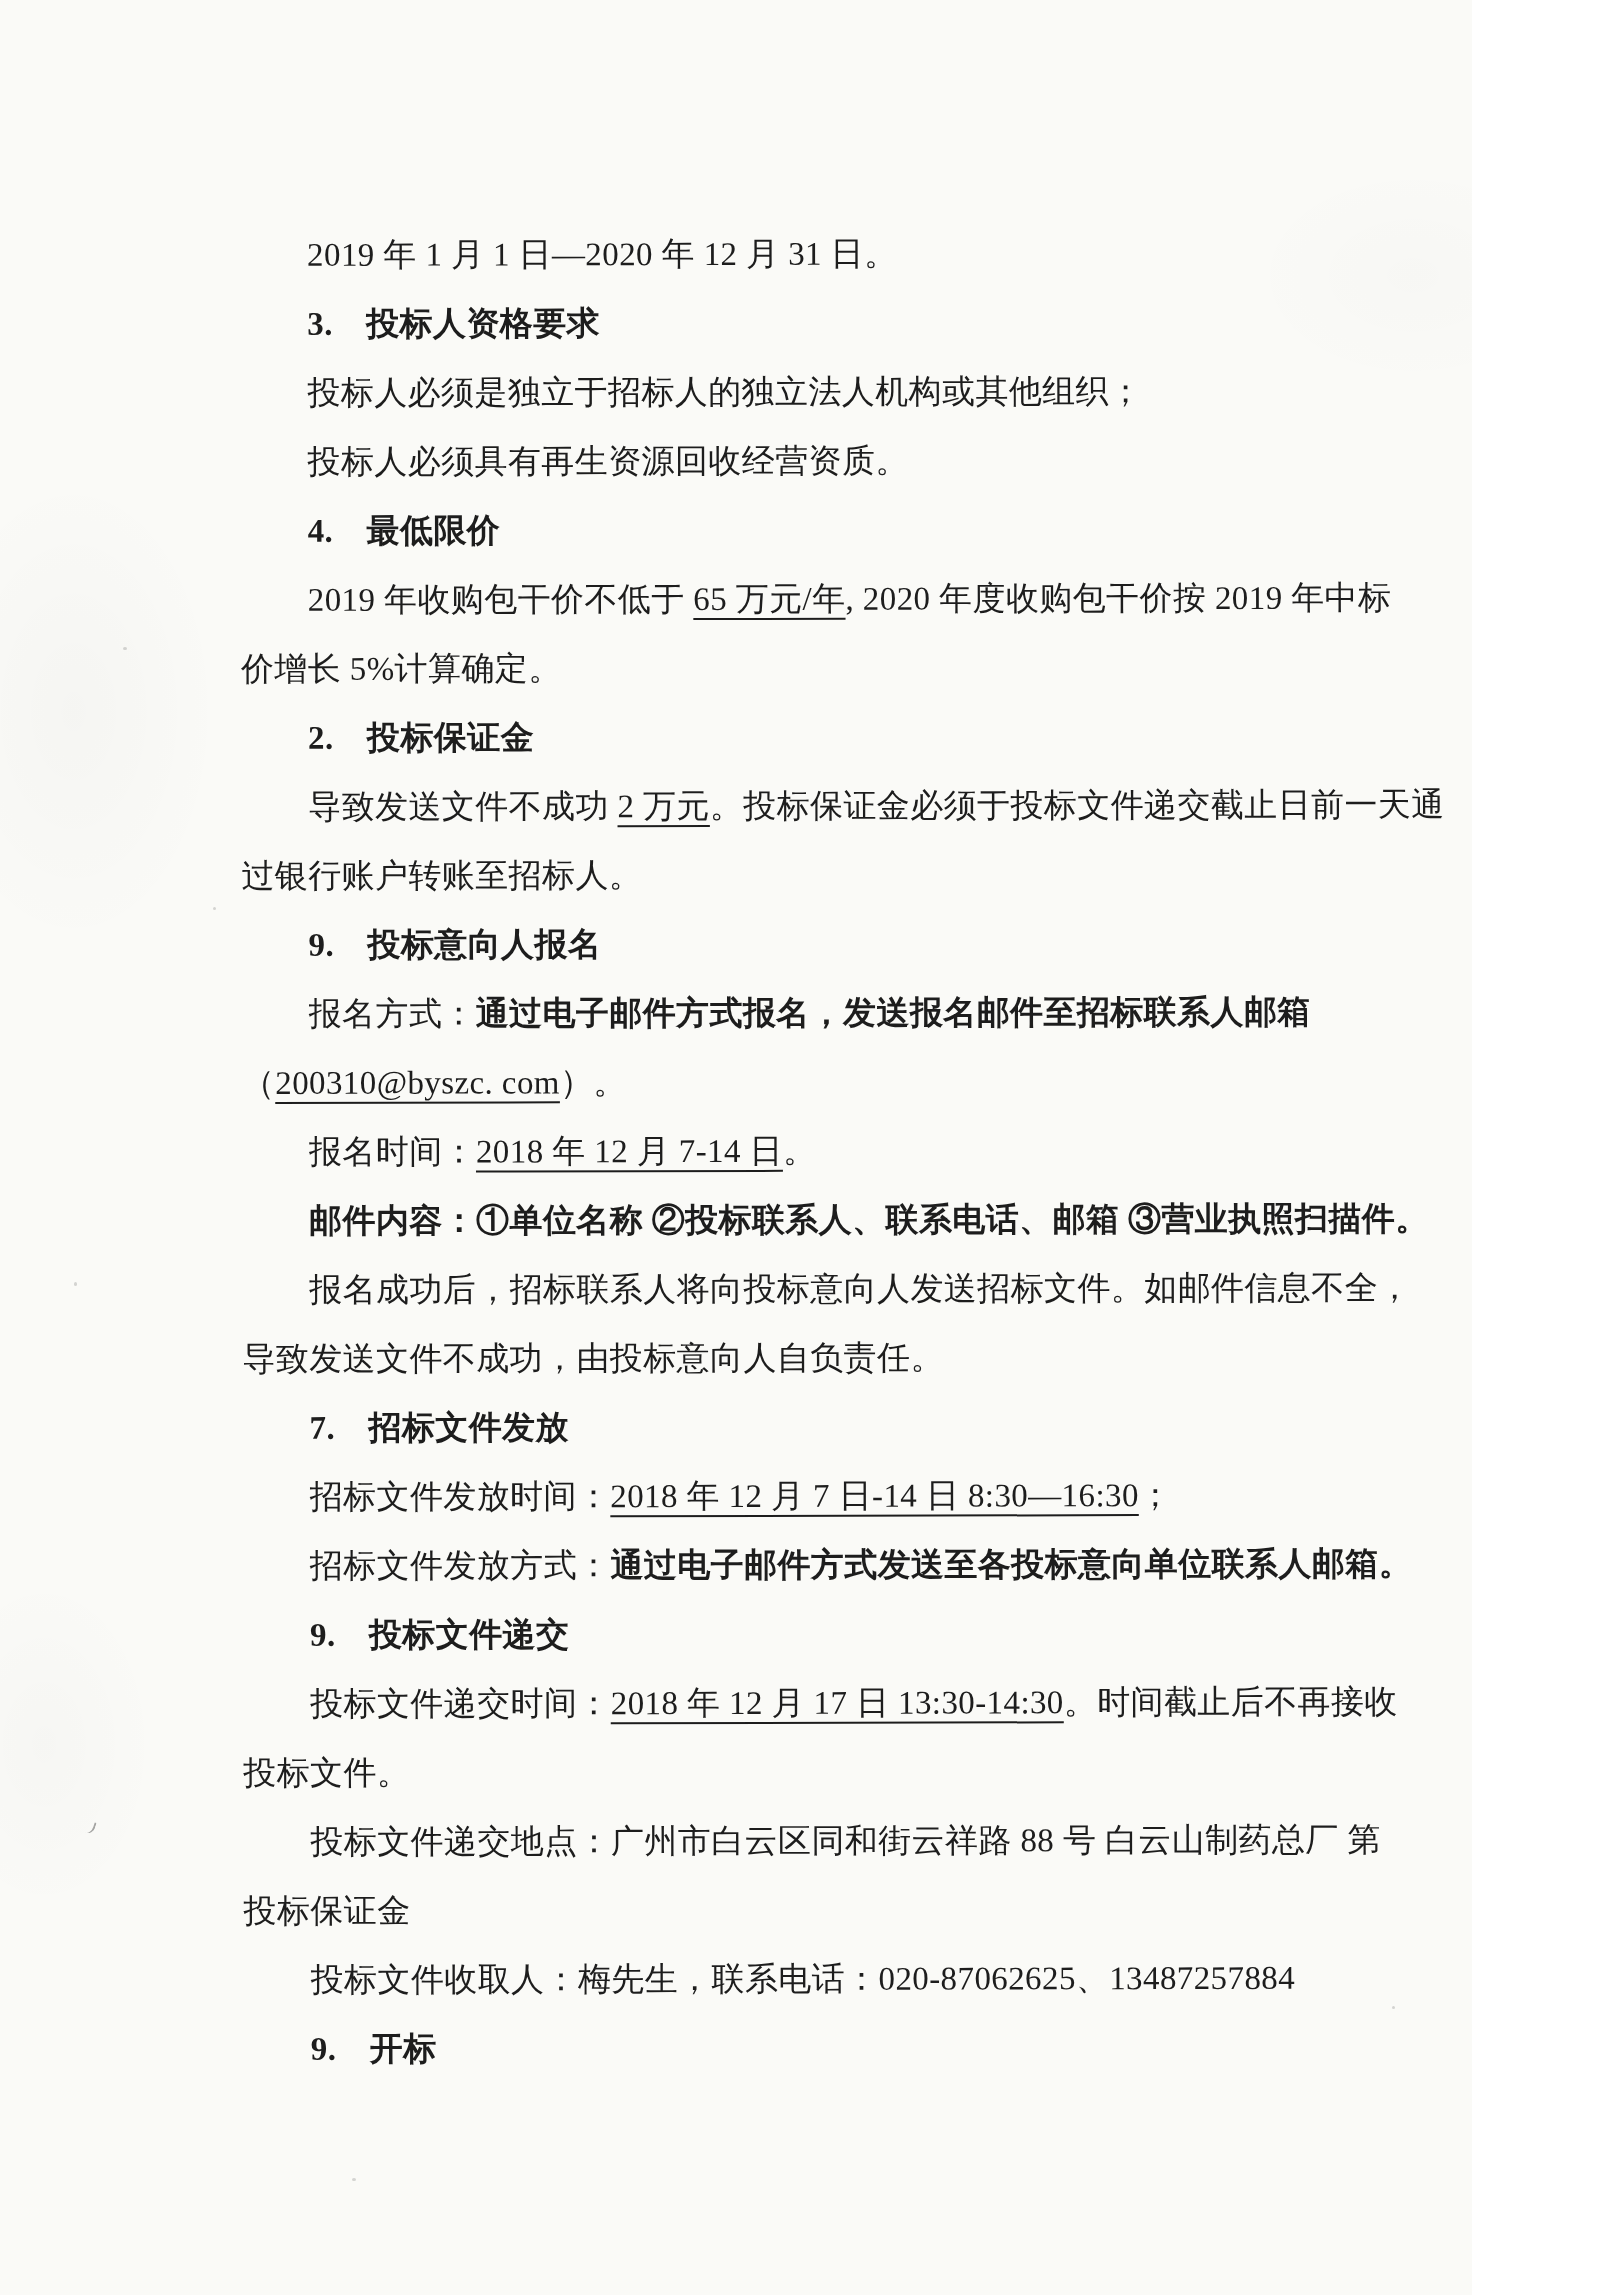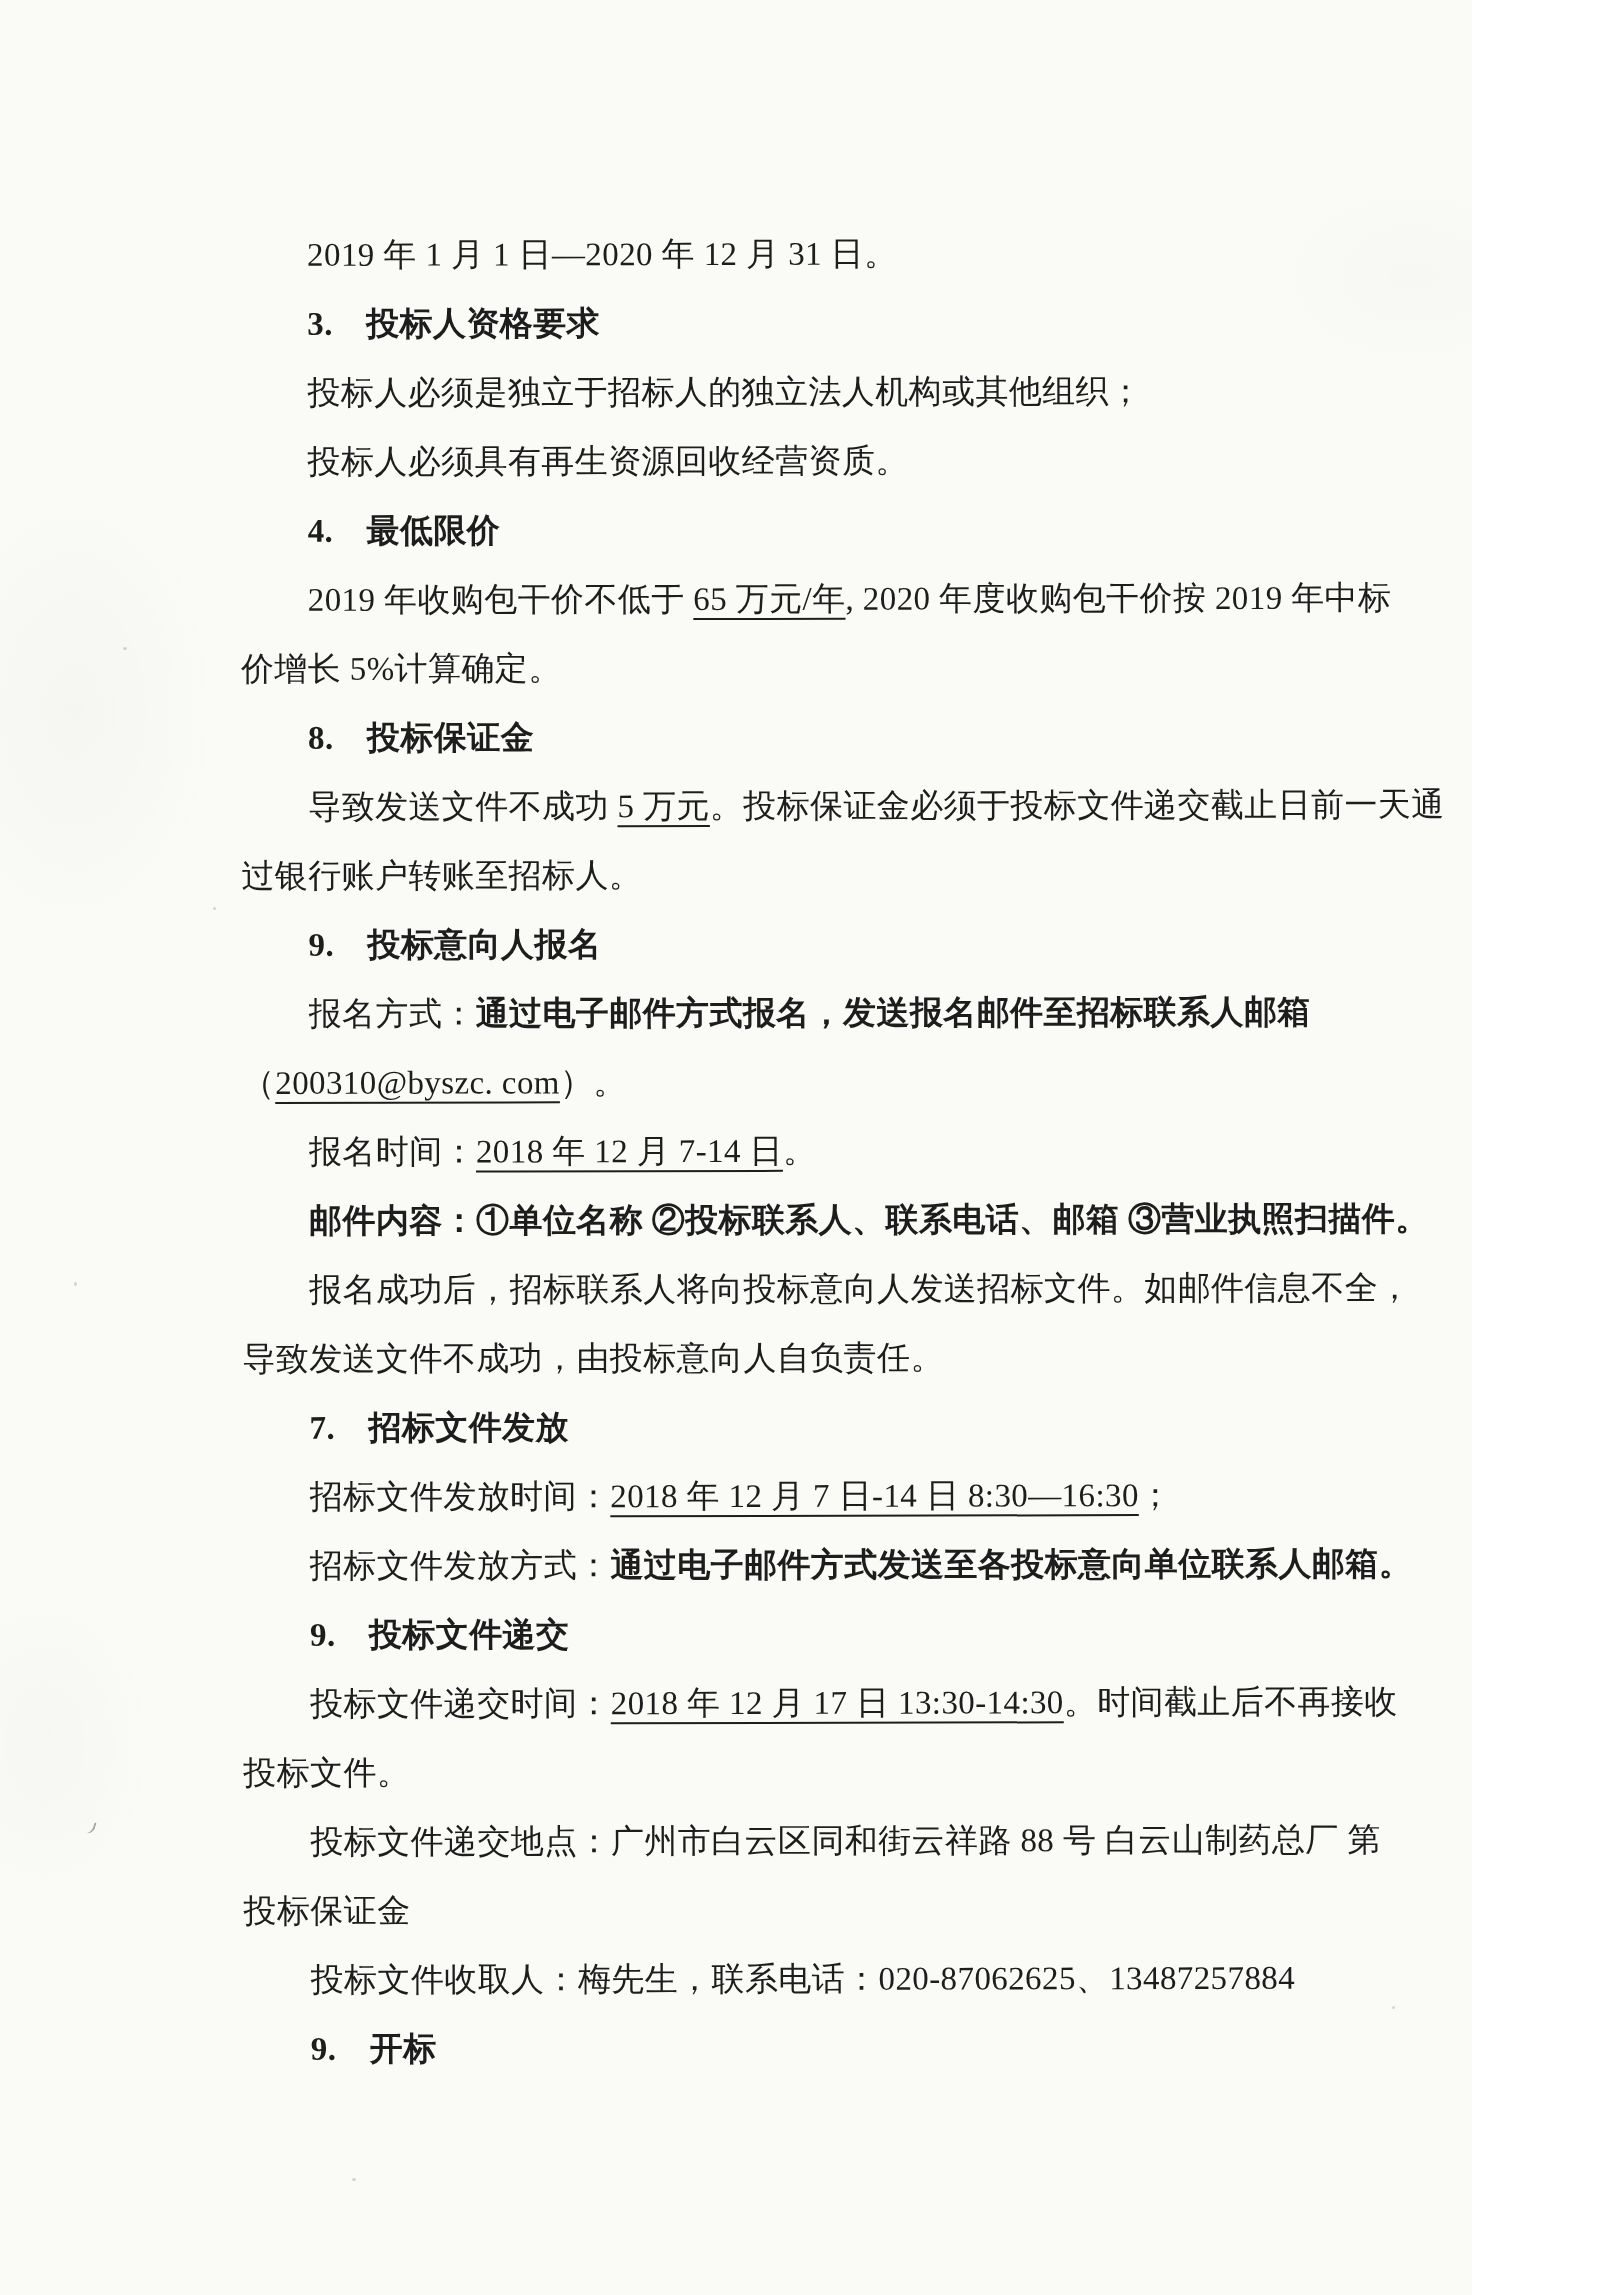--- a/index.html
+++ b/index.html
@@ -75,22 +75,22 @@
   <div class="mark-comma"></div>
 
   <div class="content">
       <div class="line indent"><span class="seg">2019 年 1 月 1 日—2020 年 12 月 31 日。</span></div>
       <div class="line indent"><span class="seg b">3.　投标人资格要求</span></div>
       <div class="line indent"><span class="seg">投标人必须是独立于招标人的独立法人机构或其他组织；</span></div>
       <div class="line indent"><span class="seg">投标人必须具有再生资源回收经营资质。</span></div>
       <div class="line indent"><span class="seg b">4.　最低限价</span></div>
       <div class="line indent"><span class="seg">2019 年收购包干价不低于 </span><span class="seg u">65 万元/年</span><span class="seg">, 2020 年度收购包干价按 2019 年中标</span></div>
       <div class="line"><span class="seg">价增长 5%计算确定。</span></div>
-      <div class="line indent"><span class="seg b">8.　投标保证金</span></div>
-      <div class="line indent"><span class="seg">导致发送文件不成功 </span><span class="seg u">5 万元</span><span class="seg">。投标保证金必须于投标文件递交截止日前一天通</span></div>
+      <div class="line indent"><span class="seg b">2.　投标保证金</span></div>
+      <div class="line indent"><span class="seg">导致发送文件不成功 </span><span class="seg u">2 万元</span><span class="seg">。投标保证金必须于投标文件递交截止日前一天通</span></div>
       <div class="line"><span class="seg">过银行账户转账至招标人。</span></div>
       <div class="line indent"><span class="seg b">9.　投标意向人报名</span></div>
       <div class="line indent"><span class="seg">报名方式：</span><span class="seg b">通过电子邮件方式报名，发送报名邮件至招标联系人邮箱</span></div>
       <div class="line"><span class="seg">（</span><span class="seg u">200310@byszc. com</span><span class="seg">）。</span></div>
       <div class="line indent"><span class="seg">报名时间：</span><span class="seg u">2018 年 12 月 7-14 日</span><span class="seg">。</span></div>
       <div class="line indent"><span class="seg b">邮件内容：①单位名称 ②投标联系人、联系电话、邮箱 ③营业执照扫描件。</span></div>
       <div class="line indent"><span class="seg">报名成功后，招标联系人将向投标意向人发送招标文件。如邮件信息不全，</span></div>
       <div class="line"><span class="seg">导致发送文件不成功，由投标意向人自负责任。</span></div>
       <div class="line indent"><span class="seg b">7.　招标文件发放</span></div>
       <div class="line indent"><span class="seg">招标文件发放时间：</span><span class="seg u">2018 年 12 月 7 日-14 日 8:30—16:30</span><span class="seg">；</span></div>

